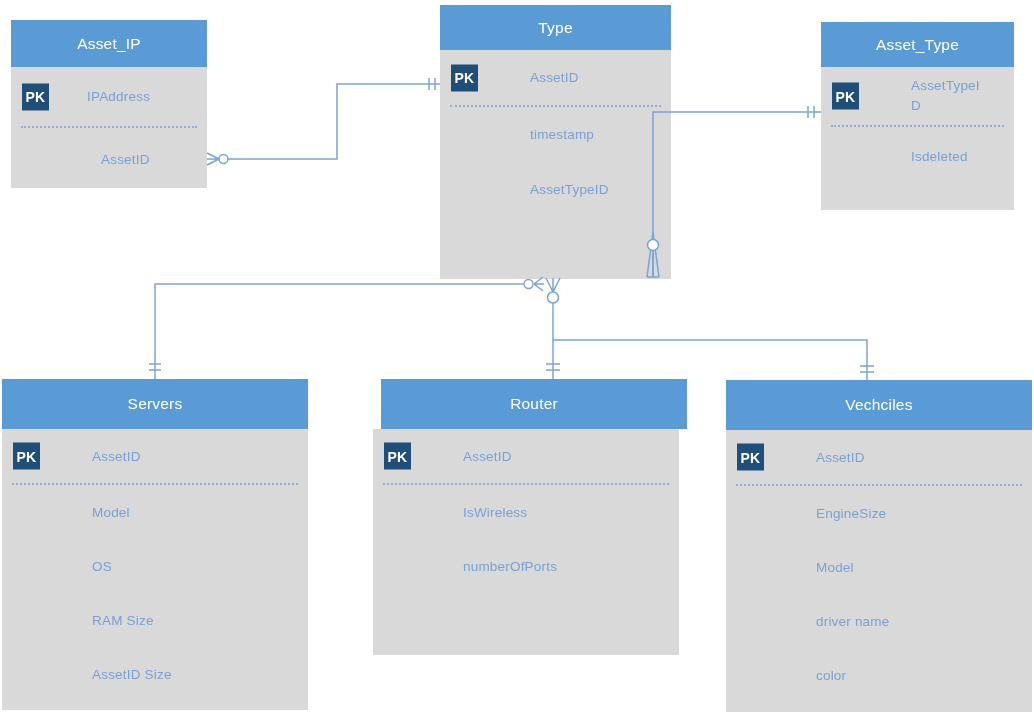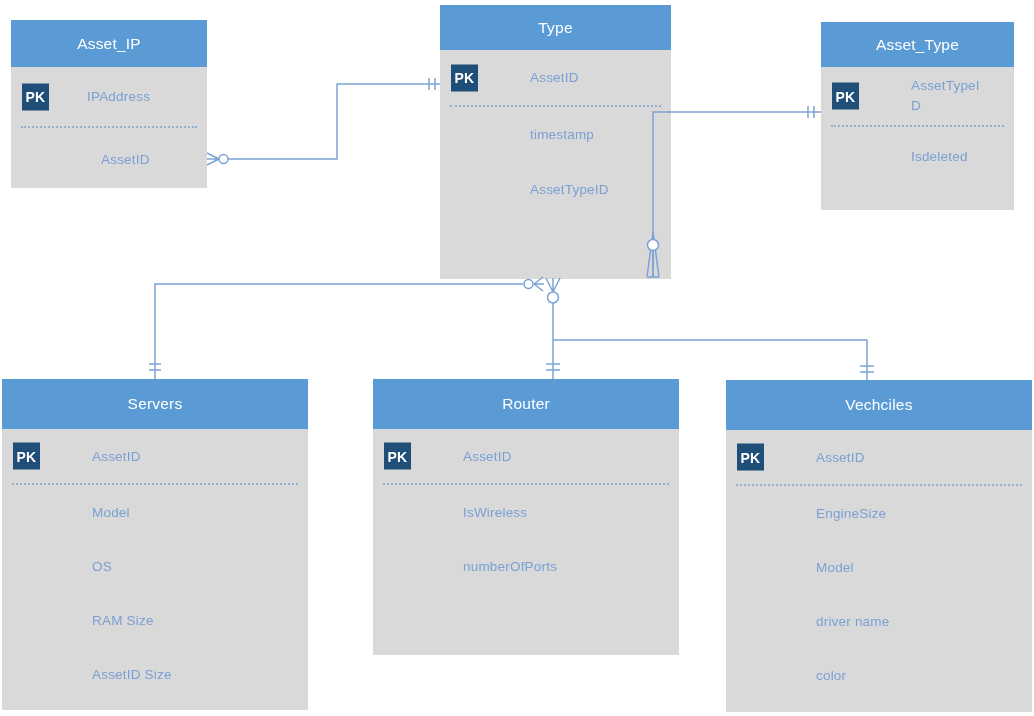--- a/index.html
+++ b/index.html
@@ -72,21 +72,21 @@
   .e-asset_type .row{height:58px;}
   .e-asset_type .pk-row .field{max-width:70px;line-height:20px;overflow-wrap:anywhere;}
 
   .e-servers{left:2px;top:379px;width:306px;}
   .e-servers .entity-header{height:50px;}
   .e-servers .entity-body{height:281px;}
   .e-servers .pk-row{height:61px;}
   .e-servers .row{height:54px;}
 
   .e-router{left:373px;top:379px;width:306px;}
-  .e-router .entity-header{height:50px;}
+  .e-router .entity-header{height:50px;margin-left:8px;}
   .e-router .entity-body{height:226px;}
   .e-router .pk-row{height:61px;}
   .e-router .row{height:54px;}
 
   .e-vechciles{left:726px;top:380px;width:306px;}
   .e-vechciles .entity-header{height:50px;}
   .e-vechciles .entity-body{height:282px;}
   .e-vechciles .pk-row{height:62px;}
   .e-vechciles .row{height:54px;}
 

